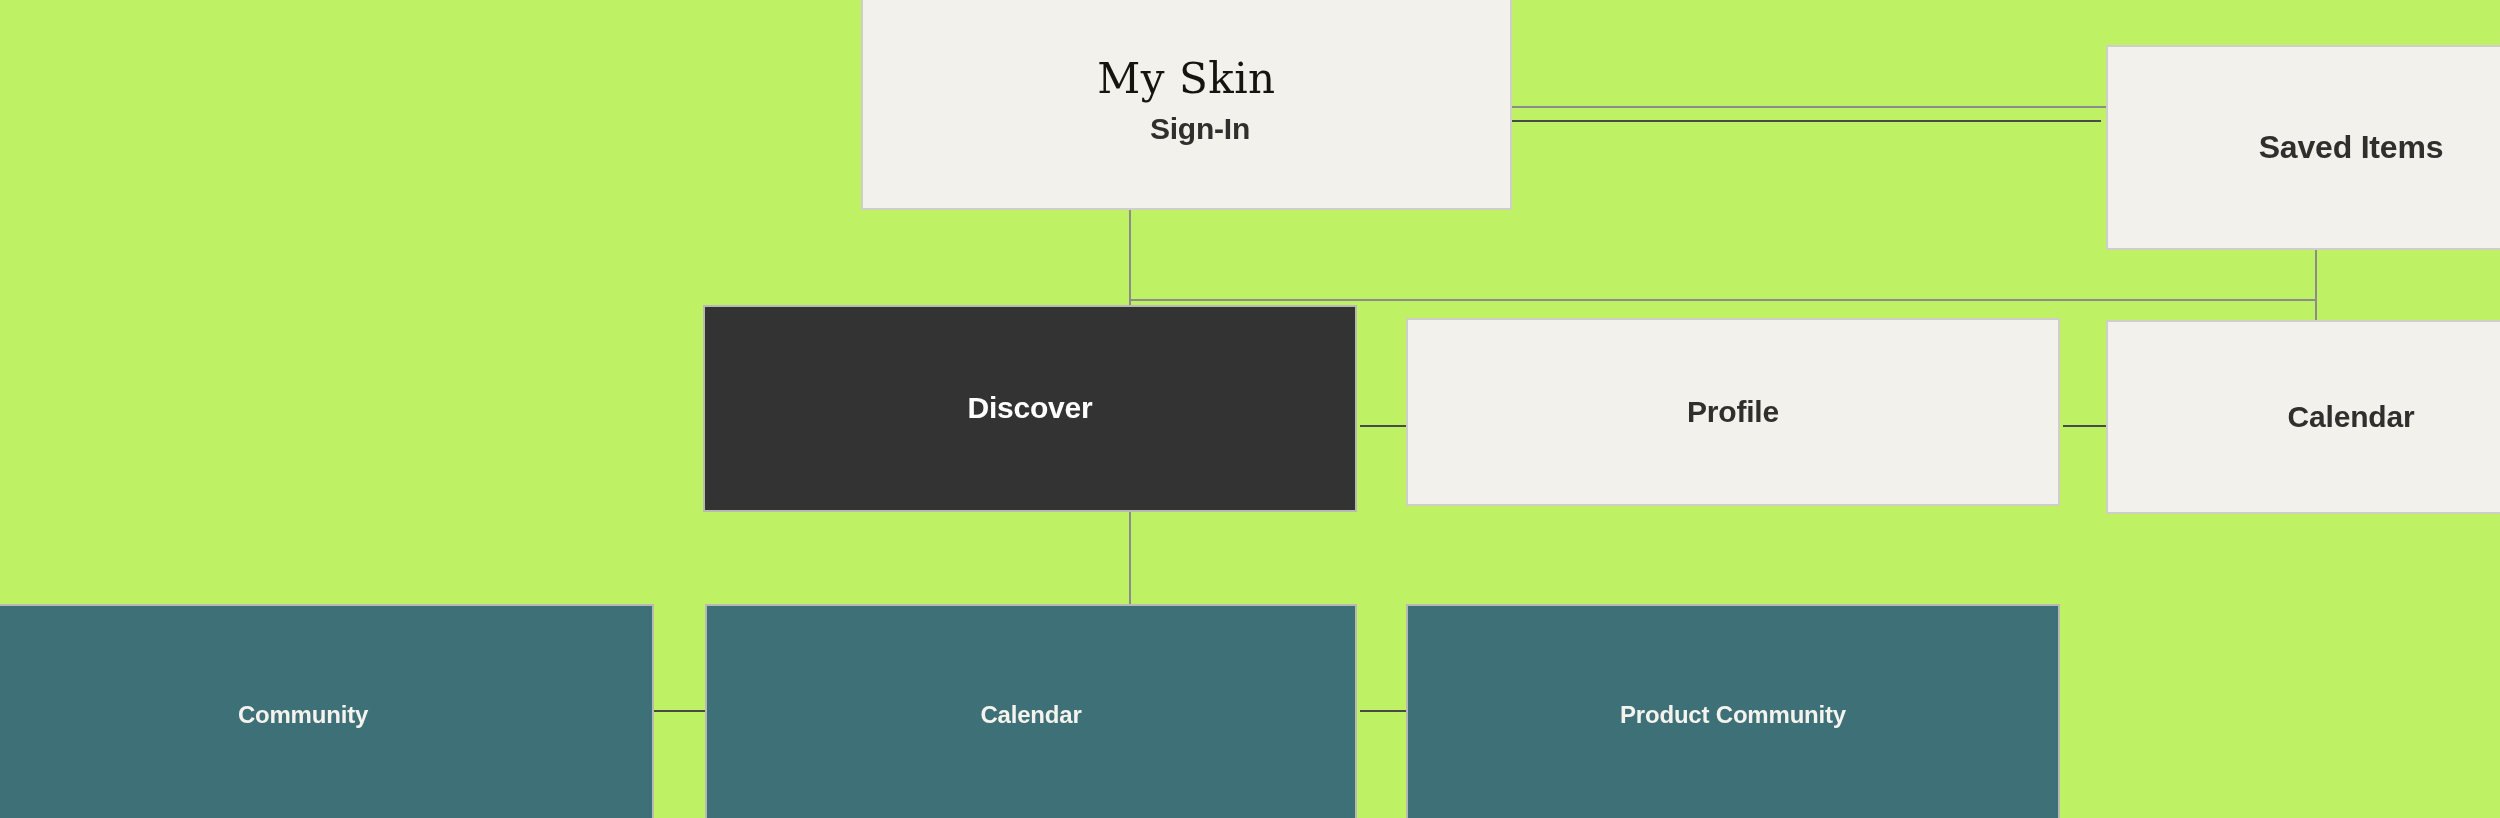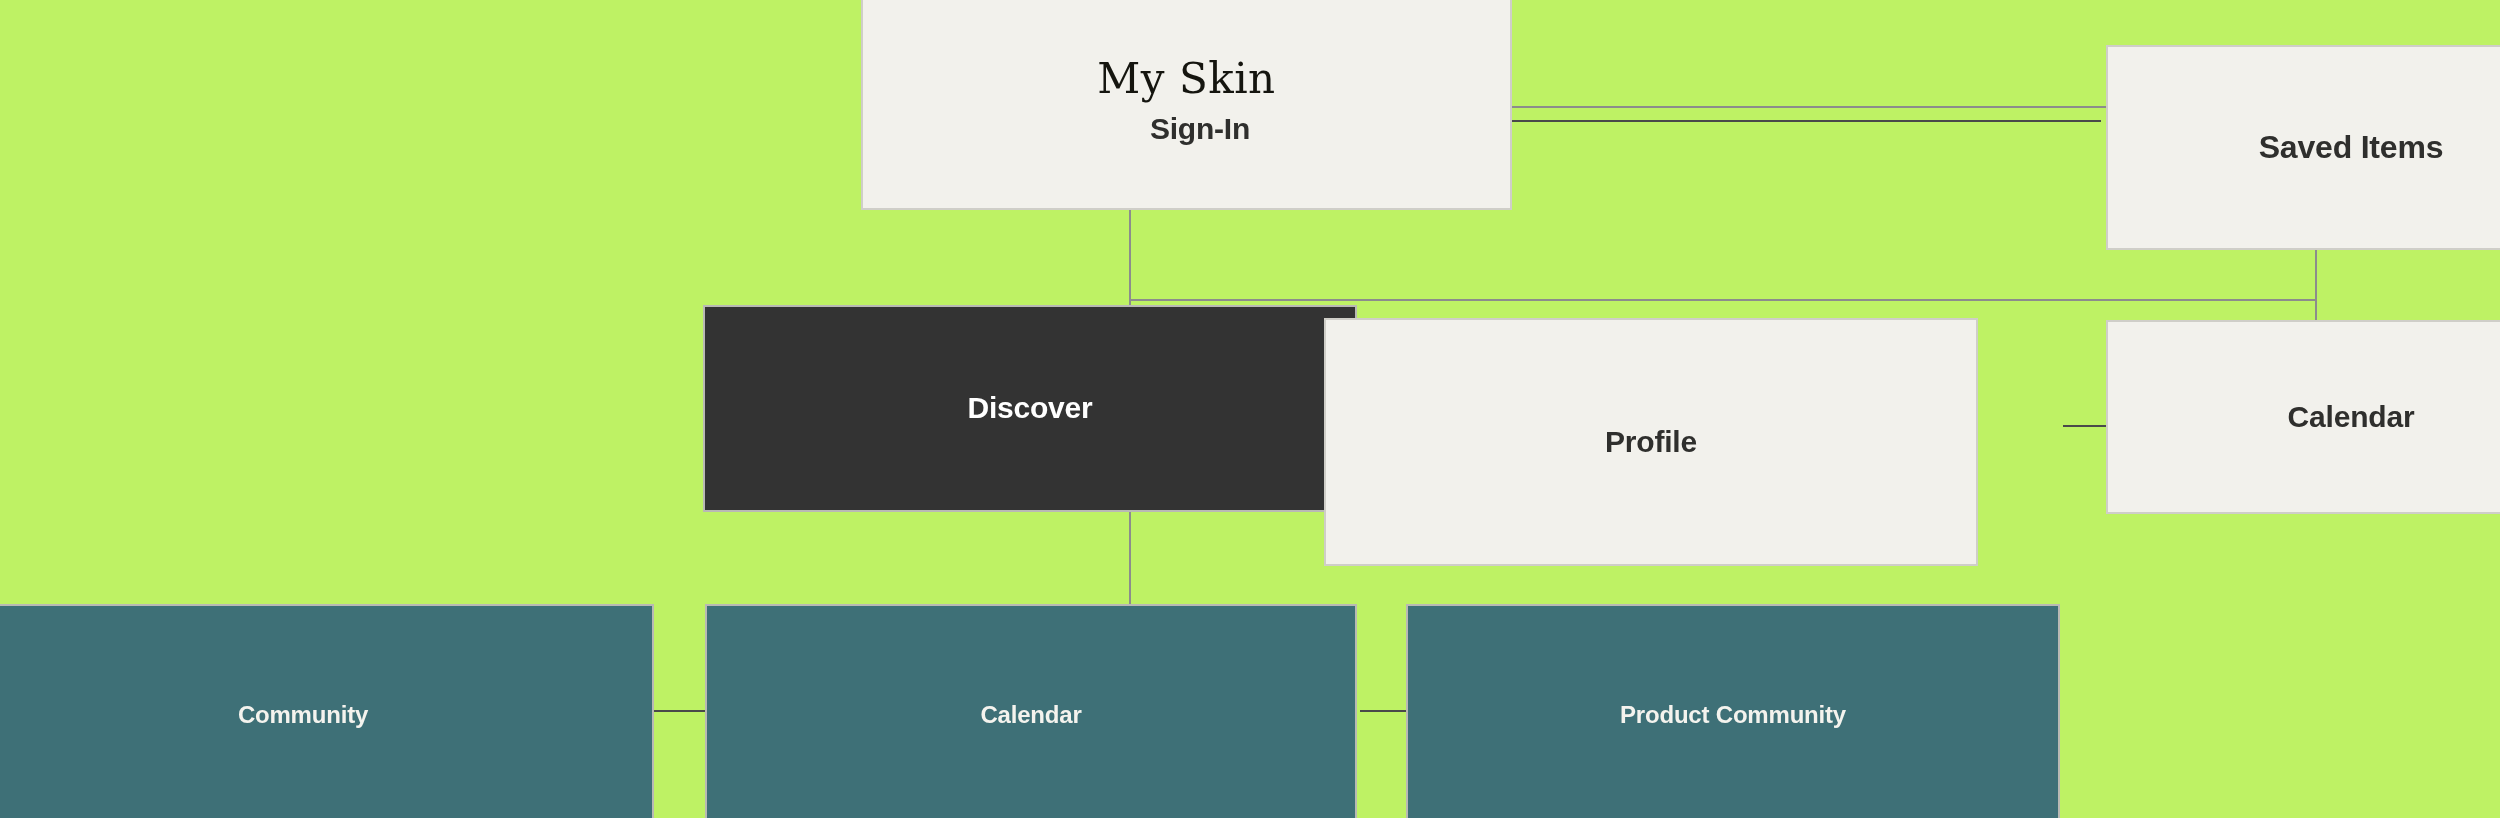--- a/index.html
+++ b/index.html
@@ -110,21 +110,21 @@
   </div>
 
   <div class="node cream lvl1" style="left:2106px; top:45px; width:490px; height:205px;">
     <div class="label">Saved Items</div>
   </div>
 
   <div class="node dark lvl2" style="left:703px; top:305px; width:654px; height:207px;">
     <div class="label">Discover</div>
   </div>
 
-  <div class="node cream lvl2" style="left:1324px; top:318px; width:654px; height:248px;">
+  <div class="node cream lvl2" style="left:1406px; top:318px; width:654px; height:188px;">
     <div class="label">Profile</div>
   </div>
 
   <div class="node cream lvl2" style="left:2106px; top:320px; width:490px; height:194px;">
     <div class="label">Calendar</div>
   </div>
 
   <div class="node teal lvl3" style="left:-48px; top:604px; width:702px; height:222px;">
     <div class="label">Community</div>
   </div>

